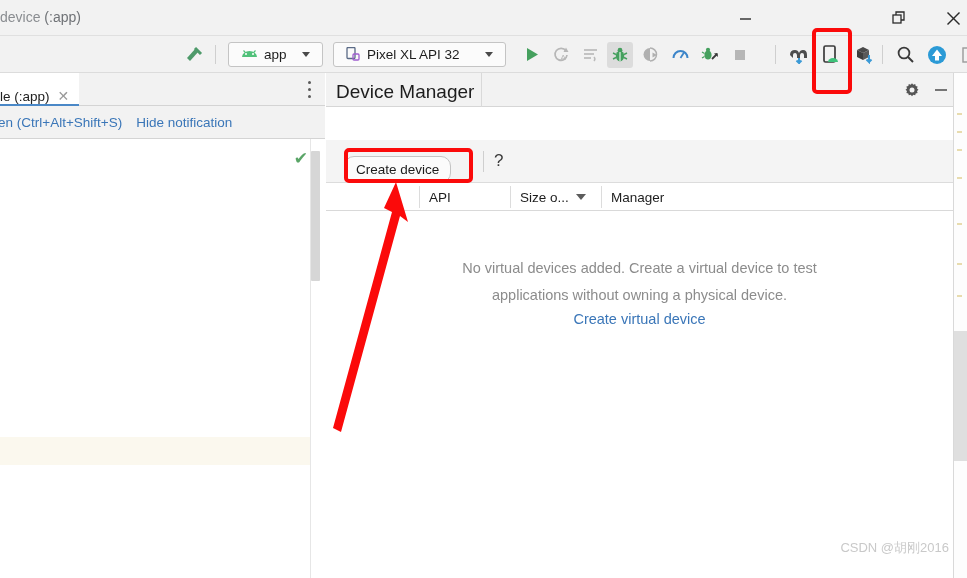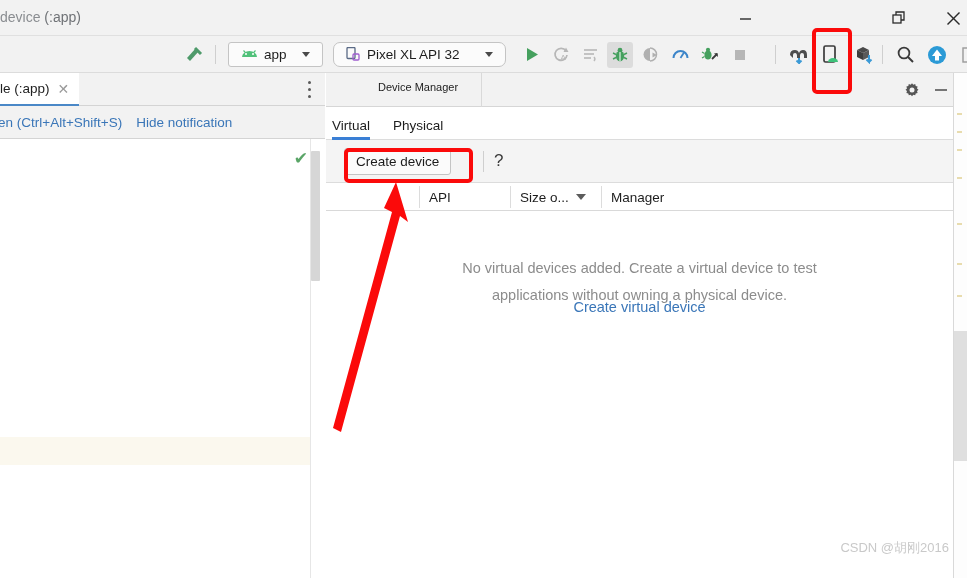--- a/index.html
+++ b/index.html
@@ -56,21 +56,21 @@
   .leftpane {
     position: absolute; left: 0; top: 73px; width: 325px; height: 505px;
     background: #ffffff; border-right: 1px solid #c9c9c9;
   }
   .lp-tabbar {
     position: absolute; left: 0; top: 0; width: 325px; height: 33px;
     background: #f2f2f2; border-bottom: 1px solid #d4d4d4;
   }
   .lp-tab {
     position: absolute; left: 0; top: 0; height: 33px; padding: 0 10px 0 0;
-    background: #ffffff; display: flex; align-items: center; gap: 8px;
+    background: #ffffff; display: flex; align-items: flex-end; gap: 8px;
     font-size: 13.5px; color: #222;
     border-bottom: 2px solid #4a88c7;
   }
   .lp-tab .xmark { color: #9a9a9a; font-size: 14px; }
   .lp-kebab {
     position: absolute; right: 8px; top: 8px; width: 16px; height: 17px;
     display: flex; flex-direction: column; align-items: center; justify-content: space-between;
   }
   .lp-kebab i { display: block; width: 3px; height: 3px; border-radius: 50%; background: #5a5a5a; }
   .lp-notif {
@@ -102,21 +102,21 @@
   
   .dm {
     position: absolute; left: 326px; top: 73px; width: 627px; height: 505px;
     background: #ffffff;
   }
   .dm-header {
     position: absolute; left: 0; top: 0; width: 627px; height: 34px;
     background: #f2f2f2; border-bottom: 1px solid #d6d6d6;
   }
   .dm-title {
-    position: absolute; left: 10px; top: 8px; font-size: 11px; color: #1d1d1d; margin-left: 42px;
+    position: absolute; left: 10px; top: 8px; font-size: 19px; color: #1d1d1d;
   }
   .dm-hdr-sep { position: absolute; left: 155px; top: 0; width: 1px; height: 34px; background: #d9d9d9; }
   .dm-hdr-icon {
     position: absolute; top: 8px; width: 18px; height: 18px;
     display: flex; align-items: center; justify-content: center;
   }
   .dm-tabs {
     position: absolute; left: 0; top: 34px; width: 627px; height: 33px;
     background: #ffffff; border-bottom: 1px solid #dcdcdc;
   }
@@ -125,23 +125,23 @@
     display: flex; align-items: center;
   }
   .dm-tab.sel::after {
     content: ""; position: absolute; left: 0; right: 0; bottom: -1px; height: 3px; background: #3a7fd5;
   }
   .dm-actionbar {
     position: absolute; left: 0; top: 67px; width: 627px; height: 43px;
     background: #f4f4f4; border-bottom: 1px solid #dcdcdc;
   }
   .create-btn {
-    position: absolute; left: 18px; top: 8px; height: 27px;
+    position: absolute; left: 18px; top: 16px; height: 27px;
     padding: 0 11px; background: #fbfbfb; border: 1px solid #c4c4c4;
-    border-radius: 3px; font-size: 13.5px; color: #1c1c1c;
+    border-radius: 10px; font-size: 13.5px; color: #1c1c1c;
     display: flex; align-items: center;
   }
   .ab-sep { position: absolute; left: 157px; top: 11px; width: 1px; height: 21px; background: #cfcfcf; }
   .help-q {
     position: absolute; left: 168px; top: 11px; font-size: 17px; color: #3b3b3b;
   }
   .dm-tablehead {
     position: absolute; left: 0; top: 110px; width: 627px; height: 28px;
     background: #ffffff; border-bottom: 1px solid #d9d9d9;
   }
@@ -238,21 +238,21 @@
             <circle cx="12" cy="5" r="1" fill="#fff"></circle>
           <line x1="2.5" y1="1.5" x2="4.5" y2="3.6" stroke="#51c17a" stroke-width="1.2"></line>
           <line x1="14.5" y1="1.5" x2="12.5" y2="3.6" stroke="#51c17a" stroke-width="1.2"></line>
         </svg>
         <span>app</span>
         <span class="caret" style="margin-left:auto;"></span>
       </div>
     </div>
 
     <div class="tb-item" style="left:333px;">
-      <div class="combo" style="width:173px;border-radius:7px;">
+      <div class="combo" style="width:173px;">
         <svg width="15" height="15" viewBox="0 0 15 15">
           <rect x="1" y="0.5" width="8" height="11" rx="1" fill="none" stroke="#5a6a86" stroke-width="1.3"></rect>
           <rect x="7" y="7" width="6" height="6" rx="1" fill="none" stroke="#a05fd0" stroke-width="1.3"></rect>
         </svg>
         <span>Pixel XL API 32</span>
         <span class="caret" style="margin-left:auto;"></span>
       </div>
     </div>
 
     <div class="tb-item" style="left:518px;">
@@ -429,28 +429,20 @@
           <circle cx="8" cy="8" r="2.5" fill="#f2f2f2"></circle>
         </svg>
       </div>
       <div class="dm-hdr-icon" style="left:606px;">
         <svg width="16" height="16" viewBox="0 0 16 16">
           <line x1="2" y1="8" x2="14" y2="8" stroke="#555" stroke-width="1.6"></line>
         </svg>
       </div>
     </div>
 
-    <div class="dm-tabs">
-      <div class="dm-tab sel" style="left:6px;">
-        <span>Virtual</span>
-      </div>
-      <div class="dm-tab" style="left:67px;">
-        <span>Physical</span>
-      </div>
-    </div>
 
     <div class="dm-actionbar">
       <div class="create-btn">
         <span>Create device</span>
       </div>
       <div class="ab-sep"></div>
       <span class="help-q">?</span>
     </div>
 
     <div class="dm-tablehead">
@@ -465,21 +457,21 @@
       </div>
       <div class="th-div" style="left:275px;"></div>
       <div class="th" style="left:275px; width:352px;">
         <span>Manager</span>
       </div>
     </div>
 
     <div class="dm-empty">
       <div class="empty-line" style="top:76px;">applications without owning a physical device.</div>
       <div class="empty-line" style="top:49px;">No virtual devices added. Create a virtual device to test</div>
-      <div class="empty-link" style="top:88px;">Create virtual device</div>
+      <div class="empty-link" style="top:100px;">Create virtual device</div>
     </div>
   </div>
 
   <div class="rightstrip">
     <div class="rs-thumb"></div>
     <div class="rs-dot" style="left:3px; top:40px;"></div>
     <div class="rs-dot" style="left:3px; top:58px;"></div>
     <div class="rs-dot" style="left:3px; top:76px;"></div>
     <div class="rs-dot" style="left:3px; top:104px;"></div>
     <div class="rs-dot" style="left:3px; top:150px;"></div>

